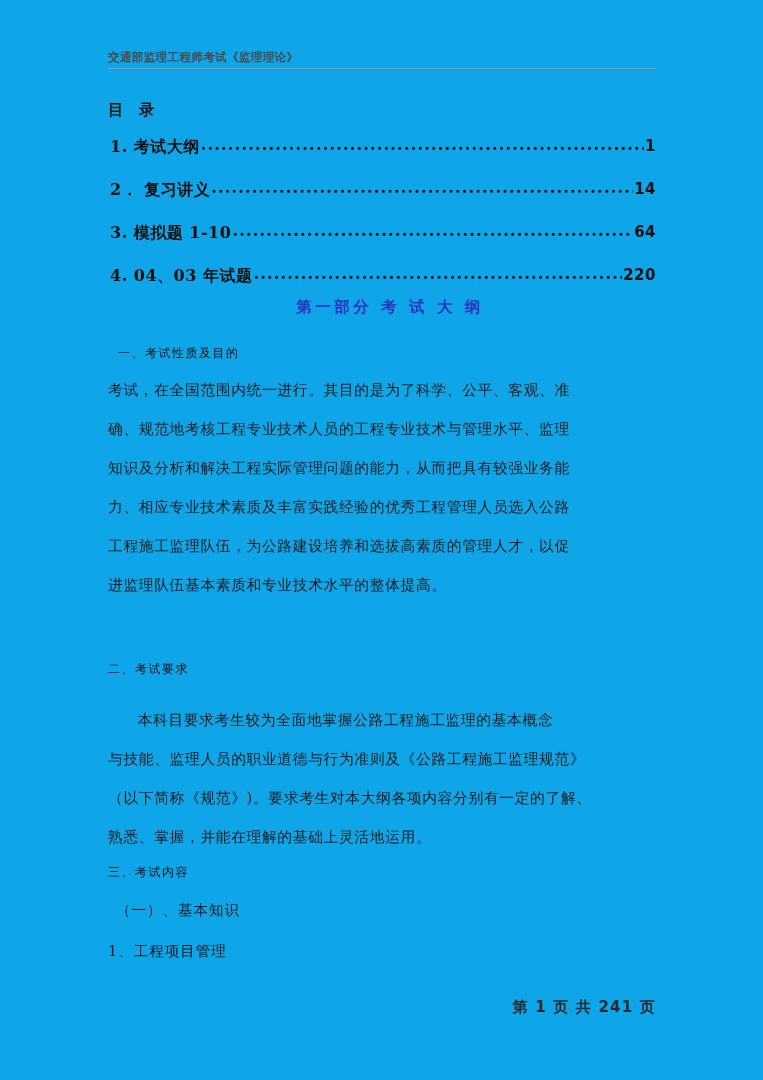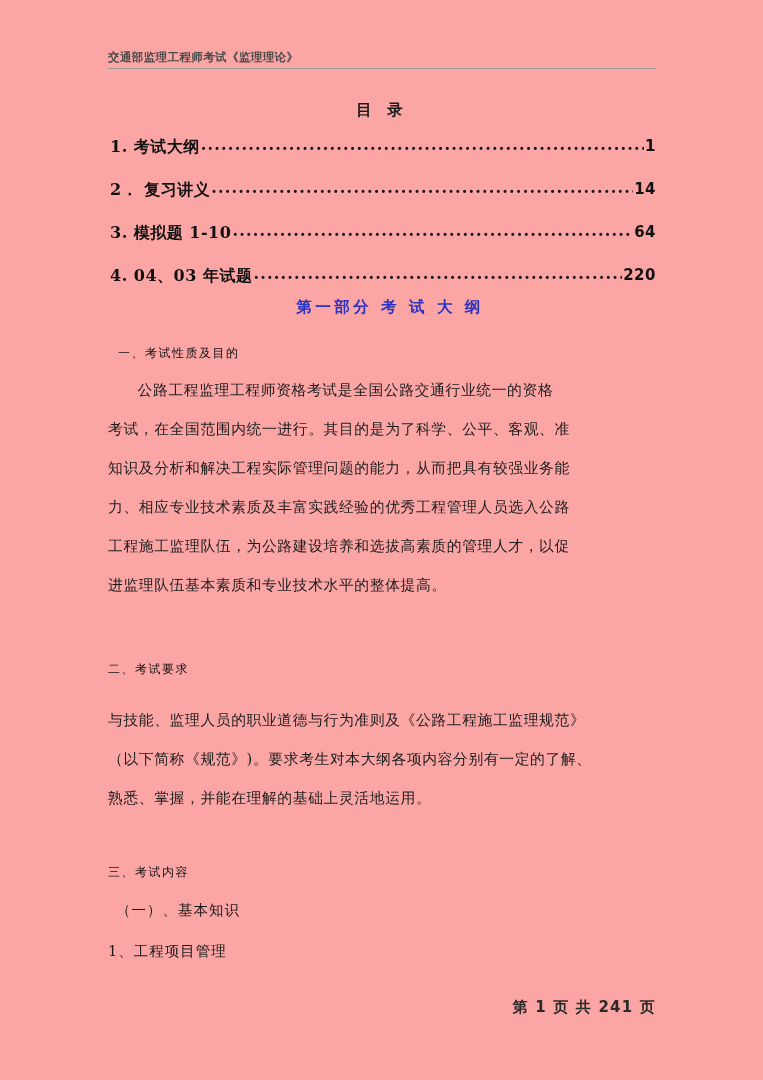--- a/index.html
+++ b/index.html
@@ -15,21 +15,21 @@
     overflow: hidden;
     position: relative;
   }
 
   .page {
     position: absolute;
     left: 0;
     top: 0;
     width: 763px;
     height: 1080px;
-    background: #fca5a5;
+    background: #0ea5e9;
   }
 
   .content {
     position: absolute;
     left: 108px;
     top: 0;
     width: 548px;
     height: 1080px;
   }
 
@@ -55,21 +55,21 @@
     width: 548px;
     background: #9a9a9a;
   }
 
   
   .toc-title {
     position: absolute;
     left: 0;
     top: 100px;
     width: 548px;
-    text-align: center;
+    text-align: left;
     font-family: "DejaVu Serif", "Liberation Serif", serif;
     font-size: 15.5px;
     font-weight: 700;
     letter-spacing: 5px;
     color: #1a1a1a;
   }
 
   .toc-list {
     position: absolute;
     left: 2px;
@@ -217,31 +217,32 @@
         <span class="toc-page">220</span>
       </div>
 
     </div>
 
     <div class="part-title" style="color: rgb(43, 52, 194);">第一部分   考 试 大 纲</div>
 
     <div class="sec-h sec-h-1">一、考试性质及目的</div>
 
     <div class="para para-1">
-      <span class="ln indent">公路工程监理工程师资格考试是全国公路交通行业统一的资格</span>
       <span class="ln">考试，在全国范围内统一进行。其目的是为了科学、公平、客观、准</span>
+      <span class="ln">确、规范地考核工程专业技术人员的工程专业技术与管理水平、监理</span>
       <span class="ln">知识及分析和解决工程实际管理问题的能力，从而把具有较强业务能</span>
       <span class="ln">力、相应专业技术素质及丰富实践经验的优秀工程管理人员选入公路</span>
       <span class="ln">工程施工监理队伍，为公路建设培养和选拔高素质的管理人才，以促</span>
       <span class="ln">进监理队伍基本素质和专业技术水平的整体提高。</span>
     </div>
 
     <div class="sec-h sec-h-2">二、考试要求</div>
 
     <div class="para para-2">
+      <span class="ln indent">本科目要求考生较为全面地掌握公路工程施工监理的基本概念</span>
       <span class="ln">与技能、监理人员的职业道德与行为准则及《公路工程施工监理规范》</span>
       <span class="ln">（以下简称《规范》)。要求考生对本大纲各项内容分别有一定的了解、</span>
       <span class="ln">熟悉、掌握，并能在理解的基础上灵活地运用。</span>
     </div>
 
     <div class="sec-h sec-h-3">三、考试内容</div>
 
     <div class="sub-h sub-h-1">（一）、基本知识</div>
 
     <div class="sub-h sub-h-2">1、工程项目管理</div>

